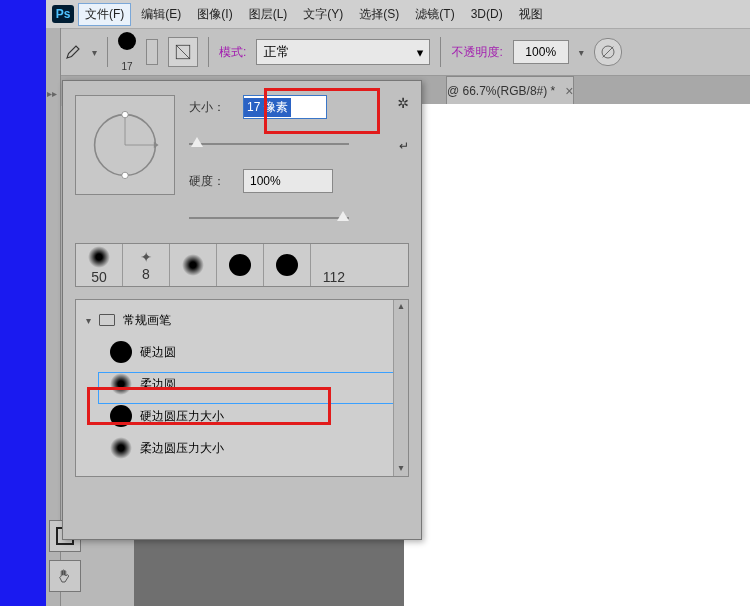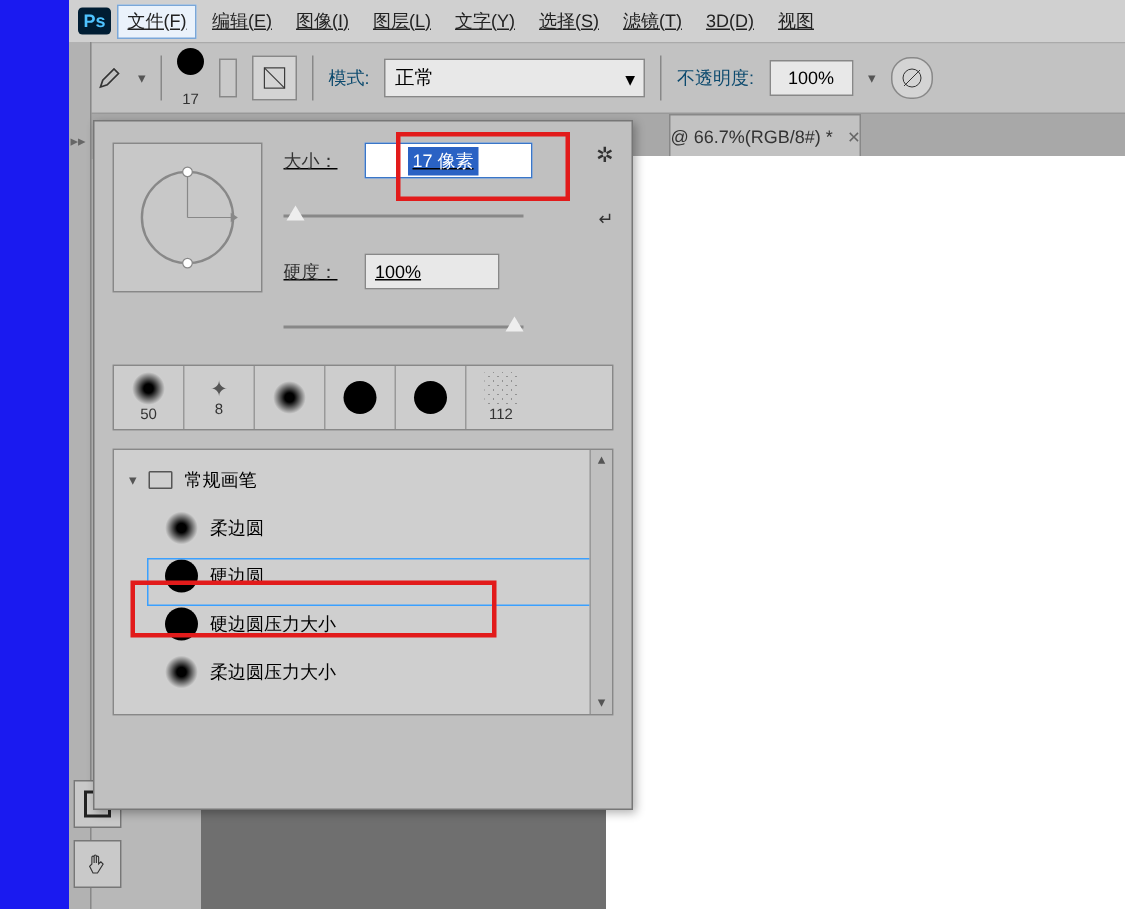--- a/index.html
+++ b/index.html
@@ -1,72 +1,72 @@
 <!DOCTYPE html>
 <html><head>
 <meta charset="utf-8">
 <style>
 html,body{margin:0;padding:0;font-family:"Microsoft YaHei",Arial,sans-serif;font-size:12px;}
 body{background:#1a1af0;width:750px;height:606px;overflow:hidden;position:relative;}
 .app{position:absolute;left:46px;top:0;width:704px;height:606px;background:#b8b8b8;}
 
 .menubar{height:28px;background:#d0d0d0;display:flex;align-items:center;gap:4px;padding-left:6px;border-bottom:1px solid #aaa;}
 .ps-badge{width:22px;height:18px;background:#001d33;color:#4fc4ff;font-weight:bold;font-size:12px;display:flex;align-items:center;justify-content:center;border-radius:3px;}
-.menu-item{padding:2px 6px;color:#222;cursor:default;text-decoration:underline;}
+.menu-item{padding:2px 6px;color:#222;cursor:default;}
 .menu-item.framed{border:1px solid #7aa7d8;background:#eaf2fb;}
 
 .optbar{height:46px;background:#c2c2c2;border-bottom:1px solid #999;display:flex;align-items:center;gap:10px;padding-left:18px;position:relative;}
 .tool-brush{width:18px;height:18px;position:relative;}
 .tool-brush svg{width:100%;height:100%;}
 .dd{font-size:10px;color:#555;}
 .brush-thumb{display:flex;flex-direction:column;align-items:center;gap:11px;}
 .brush-dot{width:18px;height:18px;border-radius:50%;background:#000;}
 .brush-thumb small{font-size:10px;color:#333;}
 .dd-caret{width:10px;height:24px;background:#c9c9c9;border:1px solid #888;}
 .swap-icon{width:28px;height:28px;border:1px solid #888;background:#d4d4d4;display:flex;align-items:center;justify-content:center;}
 .sep{width:1px;height:30px;background:#888;}
-.label{color:#0c4a6e;}
+.label{color:#a21caf;}
 .mode-select{width:160px;height:24px;border:1px solid #888;background:#e8e8e8;display:flex;align-items:center;justify-content:space-between;padding:0 6px;font-size:13px;}
 .opacity-box{width:54px;height:22px;border:1px solid #888;background:#e8e8e8;display:flex;align-items:center;justify-content:center;}
 .pressure-btn{width:26px;height:26px;border:1px solid #888;background:#d4d4d4;border-radius:13px;display:flex;align-items:center;justify-content:center;}
 
 .tabrow{height:30px;background:#a8a8a8;display:flex;align-items:center;position:relative;}
 .tab{position:absolute;left:400px;height:28px;background:#c2c2c2;border:1px solid #888;display:flex;align-items:center;gap:10px;padding:0 0;font-size:12px;color:#333;}
 .tab .x{color:#666;font-size:14px;}
 
 .sidepeek{position:absolute;left:46px;top:28px;width:14px;height:578px;background:#b2b2b2;border-right:1px solid #888;}
 .sidepeek .arrs{position:absolute;top:60px;left:1px;font-size:10px;color:#666;}
 
 .toolcol{position:absolute;left:46px;top:520px;width:38px;height:86px;display:flex;flex-direction:column;gap:8px;align-items:center;}
 .tool-slot{width:30px;height:30px;border:1px solid #777;background:#c9c9c9;display:flex;align-items:center;justify-content:center;}
 .tool-slot.rect .r{width:14px;height:14px;border:2px solid #222;}
 
 .canvas-wrap{position:absolute;left:88px;top:104px;right:0;bottom:0;background:#6f6f6f;}
 .canvas{position:absolute;left:270px;top:0;width:400px;height:502px;background:#fff;}
 
 .popover{position:absolute;left:62px;top:80px;width:358px;height:458px;background:#c0c0c0;border:1px solid #777;box-shadow:2px 2px 6px rgba(0,0,0,.3);}
 .popover .row{display:flex;align-items:center;gap:8px;}
-.popover .top{padding:14px 12px 6px 12px;display:flex;gap:14px;text-decoration:underline;}
+.popover .top{padding:14px 12px 6px 12px;display:flex;gap:14px;}
 .angle-box{width:98px;height:98px;border:1px solid #888;background:#c8c8c8;display:flex;align-items:center;justify-content:center;}
 .angle-box svg{width:80px;height:80px;}
 .sliders{flex:1;display:flex;flex-direction:column;gap:18px;}
 .field-label{width:46px;color:#333;}
-.num-input{width:82px;height:22px;border:1px solid #3a76c8;background:#fff;display:flex;align-items:center;padding-left:28px;}
+.num-input{width:82px;height:22px;border:1px solid #3a76c8;background:#fff;display:flex;align-items:center;}
 .num-input .sel{background:#2a62c4;color:#fff;padding:1px 3px;}
 .num-box{width:82px;height:22px;border:1px solid #888;background:#e8e8e8;display:flex;align-items:center;padding-left:6px;}
 .slider{position:relative;height:14px;width:160px;}
 .slider .track{position:absolute;top:6px;left:0;right:0;height:2px;background:#888;}
 .slider .knob{position:absolute;top:0;width:0;height:0;border-left:6px solid transparent;border-right:6px solid transparent;border-bottom:10px solid #eee;}
 .gear{position:absolute;right:12px;top:14px;font-size:14px;color:#333;}
 .fold{position:absolute;right:12px;top:58px;font-size:12px;color:#333;}
 
 .swatches{margin:12px;border:1px solid #888;background:#cdcdcd;display:flex;align-items:center;}
 .swatch{width:46px;height:42px;border-right:1px solid #999;display:flex;flex-direction:column;align-items:center;justify-content:center;gap:1px;}
 .swatch:last-child{border-right:none;}
-.swatch .lab{font-size:10px;color:#333;text-align:right;}
+.swatch .lab{font-size:14px;color:#333;text-align:right;}
 .sw-soft{width:22px;height:22px;border-radius:50%;background:radial-gradient(circle,#000 20%,rgba(0,0,0,0) 70%);}
 .sw-hard{width:22px;height:22px;border-radius:50%;background:#000;}
 .sw-spray{width:22px;height:22px;background:radial-gradient(circle,#555 10%,transparent 11%),radial-gradient(circle,#555 10%,transparent 11%);background-size:6px 6px;background-position:0 0,3px 3px;}
 .sw-star{font-size:14px;color:#555;}
 .sw-target{width:18px;height:18px;border:2px solid #555;border-radius:50%;position:relative;}
 .sw-target::after{content:"";position:absolute;left:6px;top:6px;width:2px;height:2px;background:#555;border-radius:50%;}
 
 .tree-wrap{margin:0 12px 12px 12px;border:1px solid #888;background:#cfcfcf;height:176px;position:relative;overflow:hidden;}
 .tree-scroll{position:absolute;right:0;top:0;width:14px;height:100%;background:#bfbfbf;border-left:1px solid #999;}
 .tree-scroll .up,.tree-scroll .dn{height:14px;text-align:center;font-size:10px;color:#555;}
@@ -232,26 +232,26 @@
   </div>
 
   <div class="tree-wrap">
     <div class="tree">
       <div class="tree-folder">
         <span class="fold-caret">▾</span>
         <div class="folder-ic"></div>
         <span>常规画笔</span>
       </div>
       <div class="tree-leaf">
+        <div class="leaf-thumb leaf-hard"></div>
+        <span>硬边圆</span>
+      </div>
+      <div class="tree-leaf">
         <div class="leaf-thumb leaf-soft"></div>
         <span>柔边圆</span>
-      </div>
-      <div class="tree-leaf">
-        <div class="leaf-thumb leaf-hard"></div>
-        <span>硬边圆</span>
       </div>
       <div class="tree-leaf">
         <div class="leaf-thumb leaf-hard"></div>
         <span>硬边圆压力大小</span>
       </div>
       <div class="tree-leaf">
         <div class="leaf-thumb leaf-soft"></div>
         <span>柔边圆压力大小</span>
       </div>
     </div>

